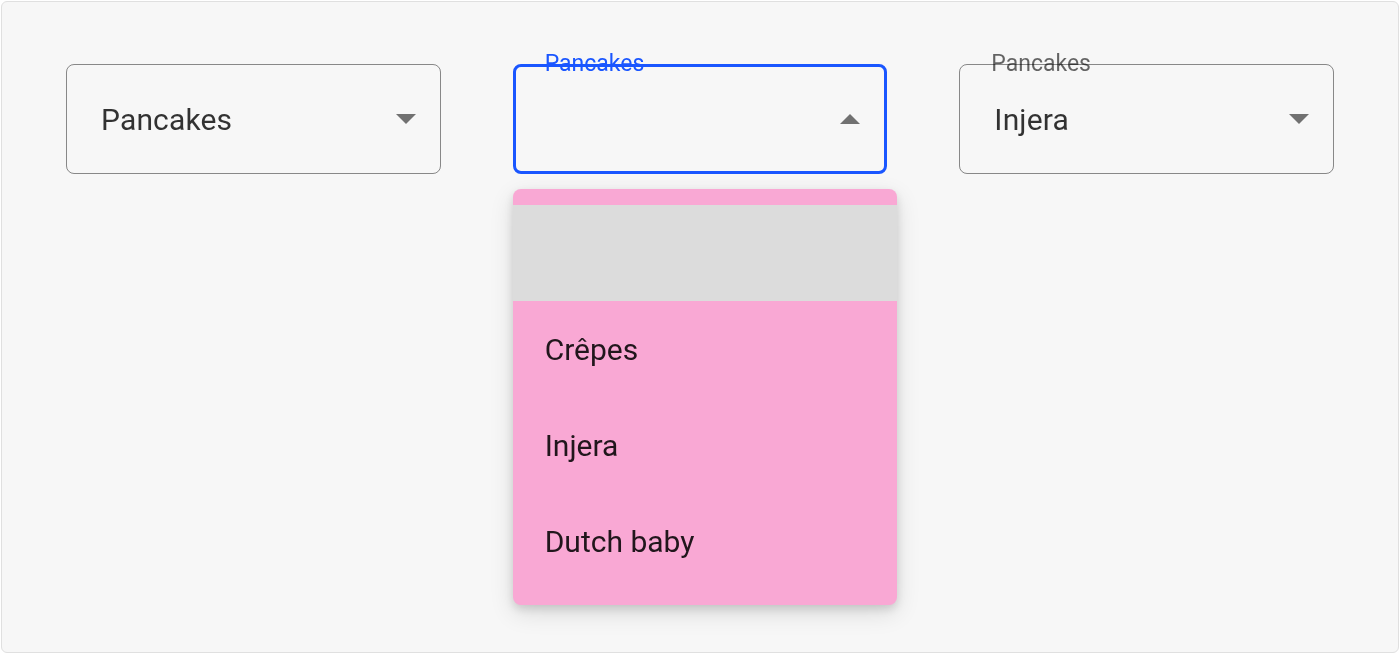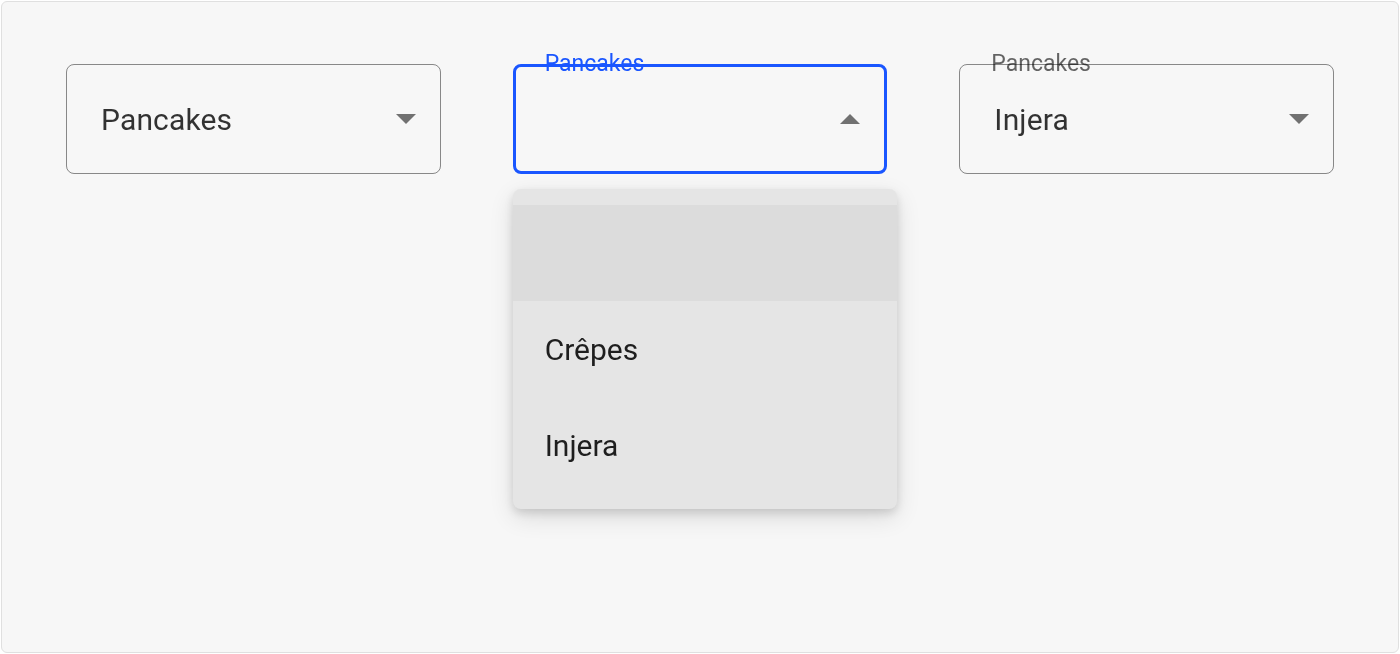--- a/index.html
+++ b/index.html
@@ -81,21 +81,21 @@
       border: 3px solid #1a56ff;
       padding-left: 32.5px; 
     }
 
     
     .menu {
       position: absolute;
       top: 125px;
       left: 0;
       width: 384px;
-      background: #e5e5e5;
+      background: #f9a8d4;
       border-radius: 8px;
       box-shadow: 0 4px 8px rgba(0,0,0,0.12), 0 8px 24px rgba(0,0,0,0.12);
       padding: 16px 0;
       z-index: 10;
     }
     .menu-item {
       height: 96px;
       display: flex;
       align-items: center;
       padding: 0 32px;
@@ -128,20 +128,23 @@
     <div class="menu">
       <div class="menu-item selected">
         <span></span>
       </div>
       <div class="menu-item">
         <span>Crêpes</span>
       </div>
       <div class="menu-item">
         <span>Injera</span>
       </div>
+      <div class="menu-item">
+        <span>Dutch baby</span>
+      </div>
     </div>
   </div>
 
   <div class="select-wrap">
     <span class="floating-label default">Pancakes</span>
     <div class="outlined">
       <span class="value">Injera</span>
       <span class="caret caret-down"></span>
     </div>
   </div>

